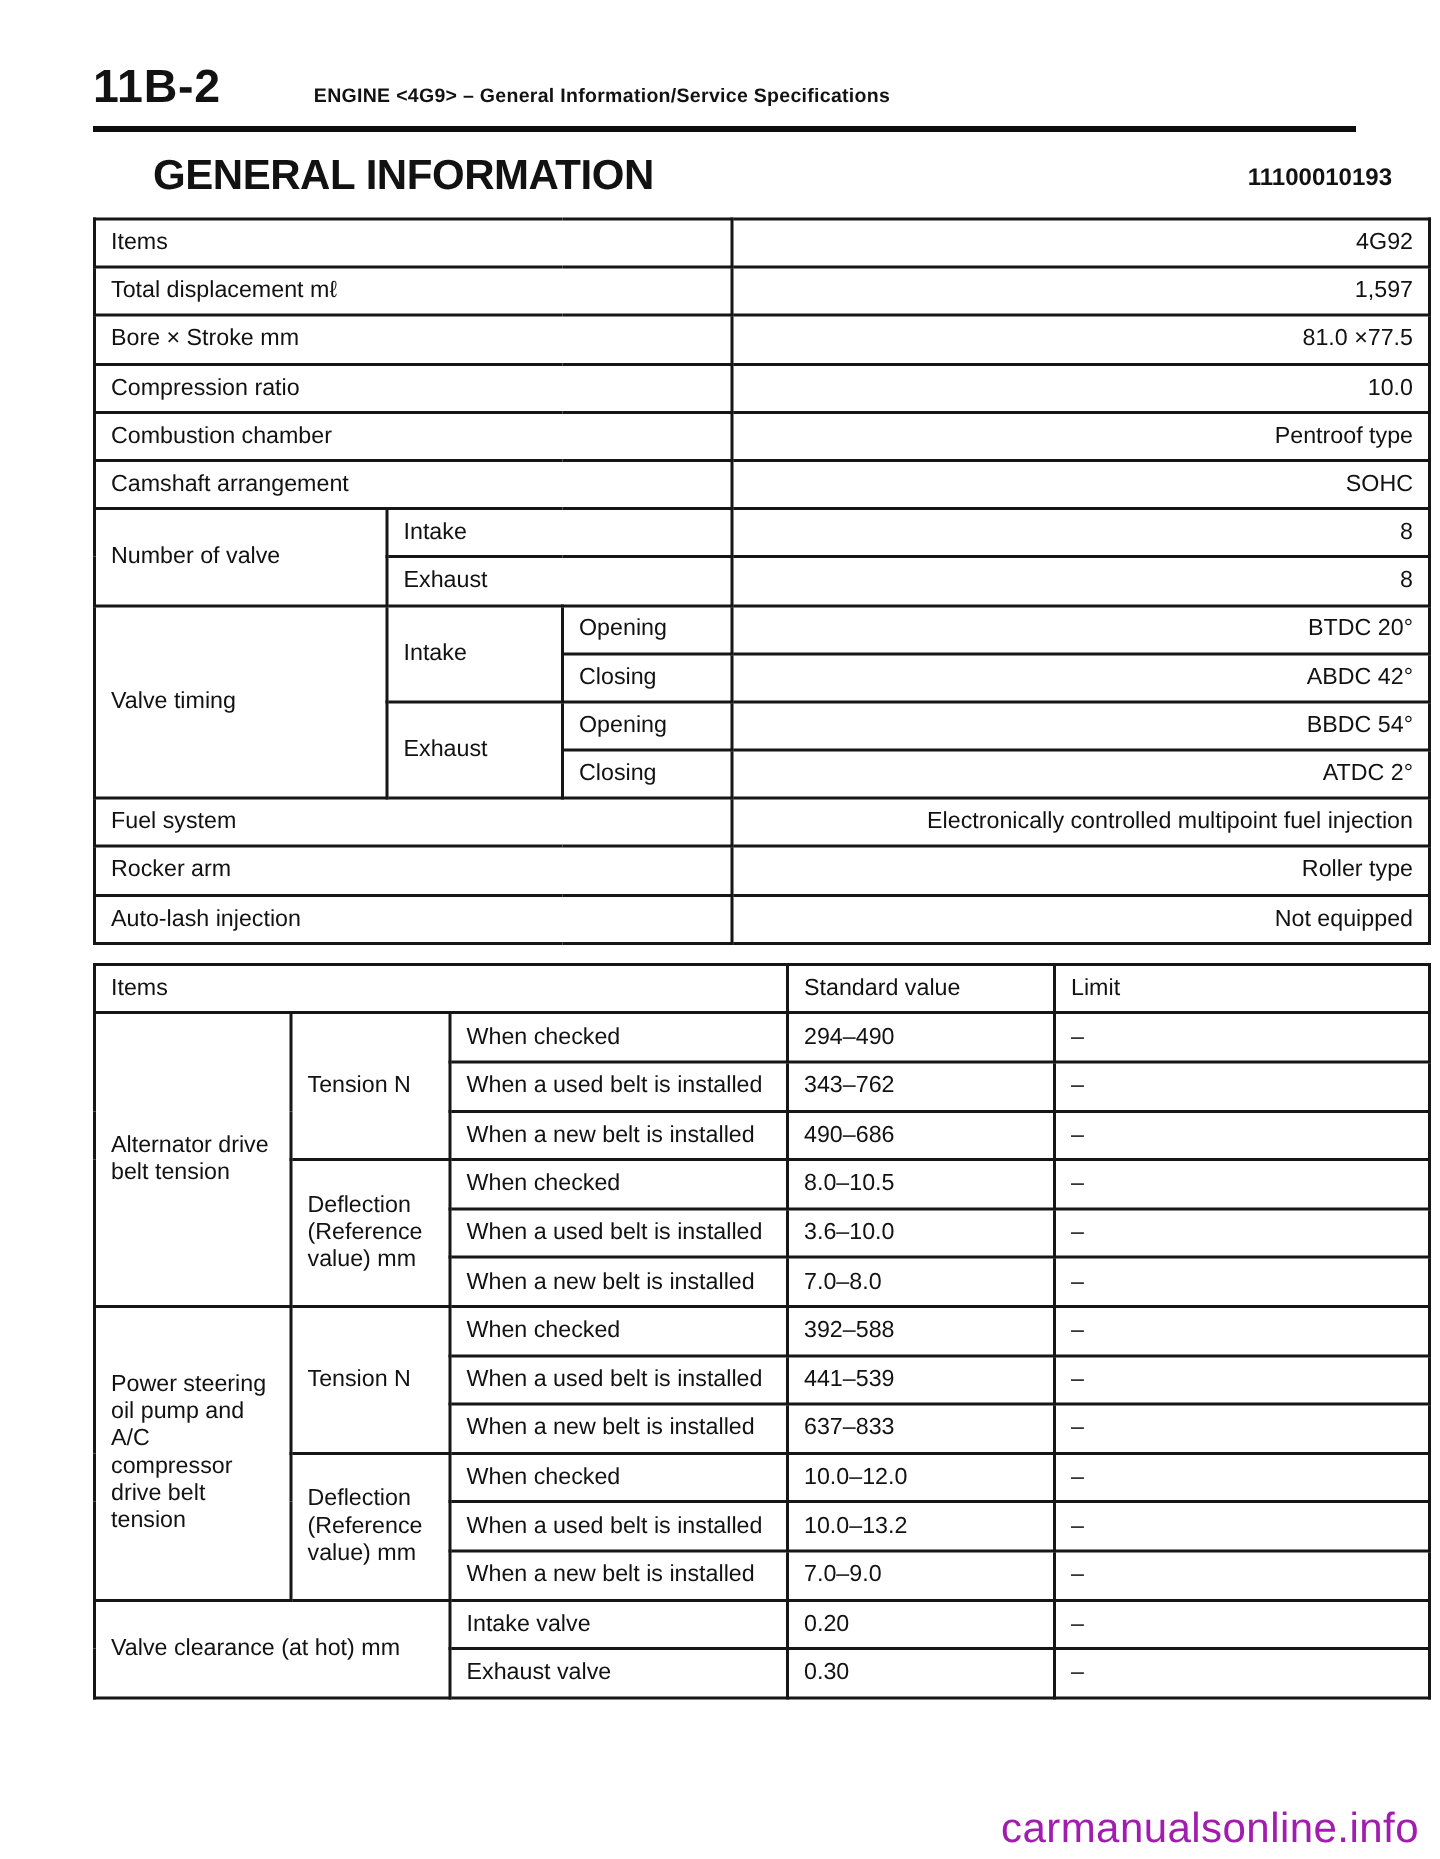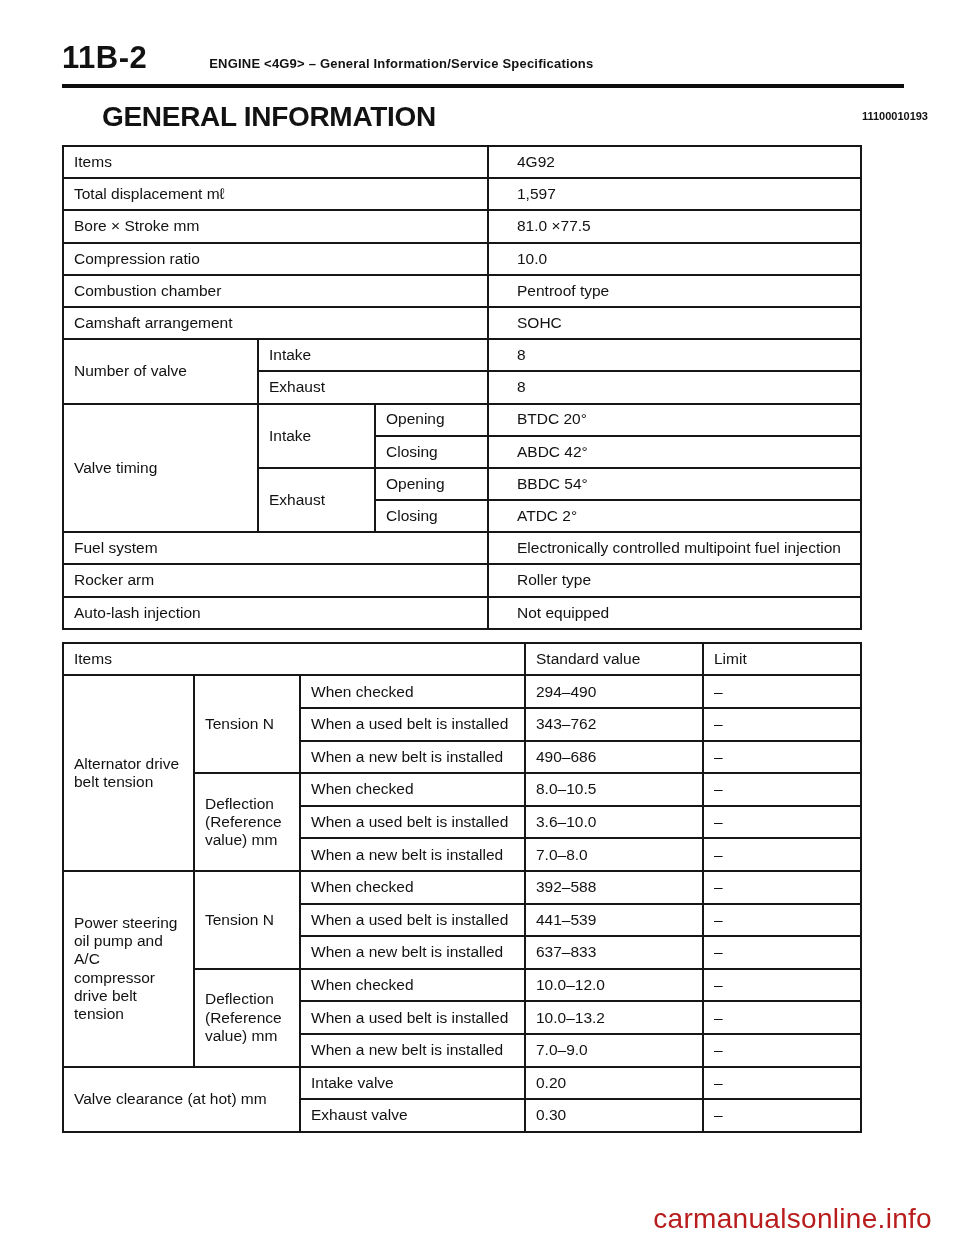--- a/index.html
+++ b/index.html
@@ -14,38 +14,38 @@
   .topline { display:flex; align-items:baseline; }
   .pagenum { font-size:31px; font-weight:700; letter-spacing:.5px;text-align:center; }
   .toptitle { font-size:13px; font-weight:700; margin-left:62px; letter-spacing:.2px; }
   .rule { height:4px; background:#0d0d0d; margin-top:8px; width:842px; }
 
   
   .sec-head { display:flex; justify-content:space-between; align-items:flex-start; width:826px; }
   .sec-head.first { margin-top:13px;margin-left:40px; }
   .sec-head.second { margin-top:17px; }
   .sec-title { font-size:28px; font-weight:700; letter-spacing:-.3px; }
-  .sec-code { font-size:11px; font-weight:700; margin-top:9px; }
-
-  
-  table { border-collapse:collapse; table-layout:fixed; width:800px; margin-top:12px; }
+  .sec-code { font-size:16px; font-weight:700; margin-top:9px; }
+
+  
+  table { border-collapse:collapse; table-layout:fixed; width:892px; margin-top:12px; }
   td {
     border:2px solid #161616; font-size:15.5px; line-height:1.18;
     padding:3px 10px; vertical-align:middle; background:#fff;
   }
   .t1 tr { height:32.2px; }
   .t2 tr { height:32.6px; }
-  .val { padding-left:28px; }
+  .val { padding-left:28px;text-align:right; }
   .grp { vertical-align:middle; }
   .t2 .head td { font-size:15.5px; }
 
   
   .watermark {
-    position:absolute; right:28px; bottom:4px;
-    font-size:28px; color:#b91c1c; letter-spacing:.3px;
+    position:absolute; right:14px; bottom:4px;
+    font-size:28px; color:#a21caf; letter-spacing:.3px;
     font-family:"Liberation Sans", sans-serif;
   }
 </style>
 </head>
 <body>
 
 <div class="page">
 
   <div class="topline">
     <span class="pagenum">11B-2</span>

